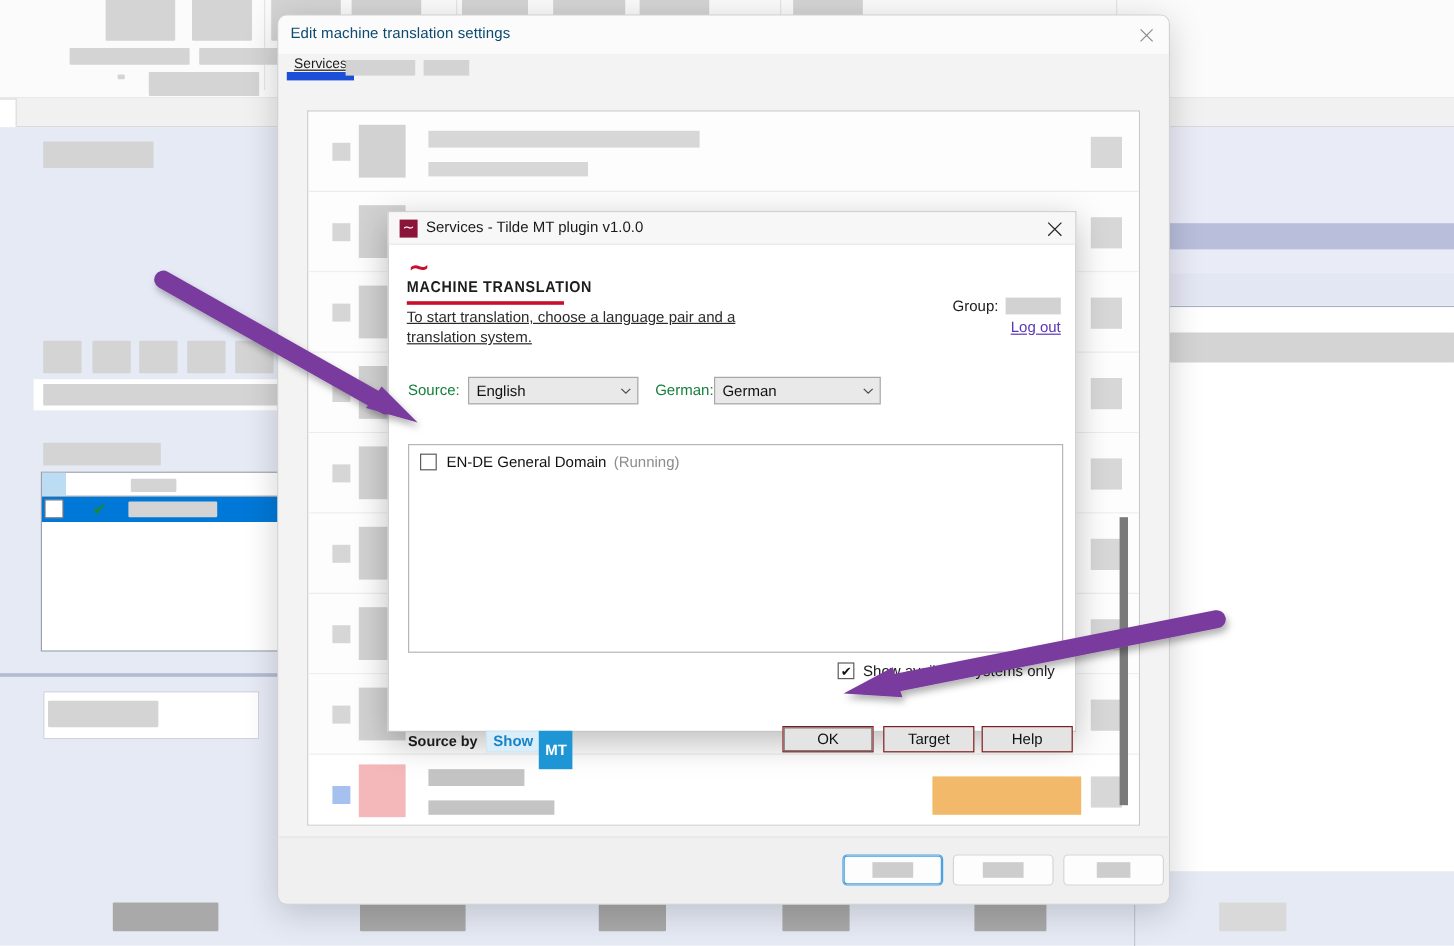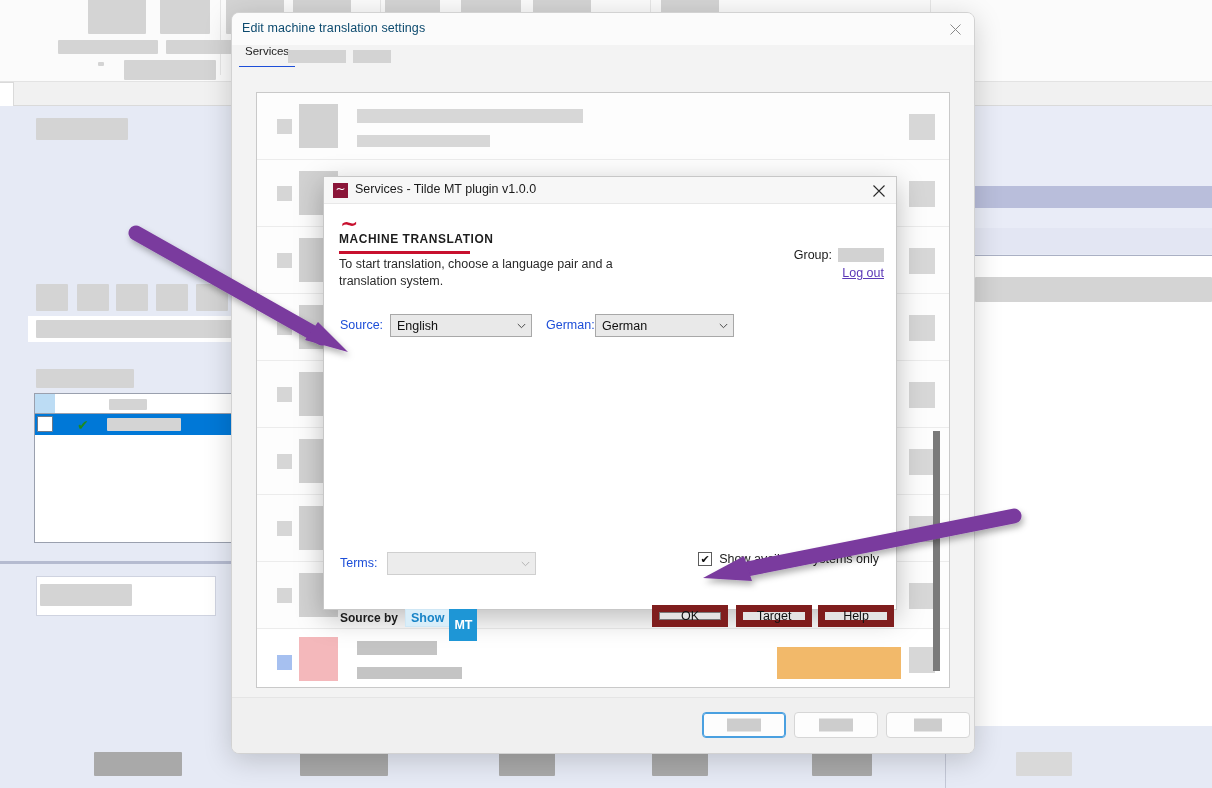--- a/index.html
+++ b/index.html
@@ -85,24 +85,25 @@
     color: #8a8a8a; cursor: pointer;
   }
   .outer-close svg { display: block; }
 
   .outer-tabrow {
     position: absolute; left: 0; top: 32px; width: 100%; height: 22px;
     background: #f3f3f3;
   }
   .outer-tab-active {
     position: absolute; left: 7px; top: 0; height: 22px;
-    display: flex; align-items: flex-start; padding: 0 6px;
+    display: flex; align-items: flex-end; padding: 0 6px;
     font-size: 11.5px; color: #1c1c1c;
-    border-bottom: 1px solid #1d4ed8;
+    border-bottom: 7px solid #1d4ed8;
     background: transparent;
+    text-decoration: underline;
   }
   .outer-tab-ph {
     position: absolute; top: 5px; height: 13px; background: #d3d3d3;
   }
 
   .outer-content {
     position: absolute; left: 0; top: 56px; width: 100%; height: 632px;
     background: #f3f3f3;
   }
 
@@ -187,37 +188,37 @@
     letter-spacing: 0.6px;
     font-family: "Liberation Sans", sans-serif;
     transform: scaleX(0.92); transform-origin: left center;
   }
   .brand-rule {
     position: absolute; left: 15px; top: 47px; width: 131px; height: 3px;
     background: #c8102e;
   }
   .brand-desc {
     position: absolute; left: 15px; top: 52px; width: 290px;
-    font-size: 12.5px; color: #2a2a2a; line-height: 17px;
+    font-size: 12.5px; color: #2a2a2a; line-height: 17px; text-decoration: underline;
   }
 
   .group-row {
     position: absolute; right: 12px; top: 44px;
     display: flex; align-items: center; gap: 6px;
   }
   .group-label { font-size: 12.5px; color: #1a1a1a; }
   .group-value-ph { width: 46px; height: 14px; background: #d2d2d2; }
   .logout-link {
     position: absolute; right: 12px; top: 62px;
     font-size: 12.5px; color: #5b37b7; text-decoration: underline;
     cursor: pointer;
   }
 
   .lang-row { position: absolute; left: 0; top: 110px; width: 100%; height: 26px; }
-  .lbl { position: absolute; font-size: 12.5px; color: #1d4ed8; }
+  .lbl { position: absolute; font-size: 12.5px; color: #15803d; }
   .combo {
     position: absolute; height: 23px; background: #e9e9e9;
     border: 1px solid #a8a8a8; display: flex; align-items: center;
   }
   .combo .cval {
     font-size: 12.5px; color: #101010; padding-left: 6px; flex: 1;
     white-space: nowrap; overflow: hidden;
   }
   .combo .carrow {
     width: 16px; display: flex; align-items: center; justify-content: center;
@@ -261,21 +262,21 @@
     background: #d9eef9; color: #1884c7; padding: 0 5px;
     display: flex; align-items: center; border: 1px solid #cfe7f5; border-right: none;
   }
   .lets-logo .mt {
     background: #1e96d6; color: #ffffff; padding: 16px 5px;
     display: flex; align-items: center;
   }
 
   .btn {
     position: absolute; top: 401px; height: 22px; width: 76px;
-    background: #e4e4e4; border: 7px solid #7f1d1d;
+    background: #e4e4e4; border: 1px solid #7f1d1d;
     font-size: 12.5px; color: #121212;
     display: flex; align-items: center; justify-content: center;
     cursor: pointer; font-family: "Liberation Sans", sans-serif;
   }
   .btn.focused { box-shadow: 0 0 0 1px #7a7a7a inset; }
 
   
   .arrows { position: absolute; inset: 0; pointer-events: none; }
 </style>
 </head>
@@ -509,32 +510,28 @@
         <div class="combo" style="left:271px;top:0px;width:139px;">
           <span class="cval">German</span>
           <span class="carrow">
             <svg width="9" height="6" viewBox="0 0 9 6" aria-hidden="true">
               <path d="M0.8 1 L4.5 4.7 L8.2 1" stroke="currentColor" stroke-width="1" fill="none"></path>
             </svg>
           </span>
         </div>
       </div>
 
-
-      <div class="terms-row">
-        <span class="lbl" style="left:16px;top:4px;">Terms:</span>
-        <div class="combo disabled" style="left:63px;top:0px;width:149px;">
-          <span class="cval"></span>
-          <span class="carrow">
-            <svg width="9" height="6" viewBox="0 0 9 6" aria-hidden="true">
-              <path d="M0.8 1 L4.5 4.7 L8.2 1" stroke="currentColor" stroke-width="1" fill="none"></path>
-            </svg>
-          </span>
-        </div>
-      </div>
+      <div class="sys-list">
+        <div class="sys-item">
+          <span class="wincb"></span>
+          <span class="sys-name">EN-DE General Domain</span>
+          <span class="sys-state">(Running)</span>
+        </div>
+      </div>
+
 
       <div class="show-avail">
         <span class="wincb">
           <span class="tick">✔</span>
         </span>
         <span class="show-avail-label">Show available systems only</span>
       </div>
 
       <div class="powered">
         <span class="powered-text">Source by</span>

